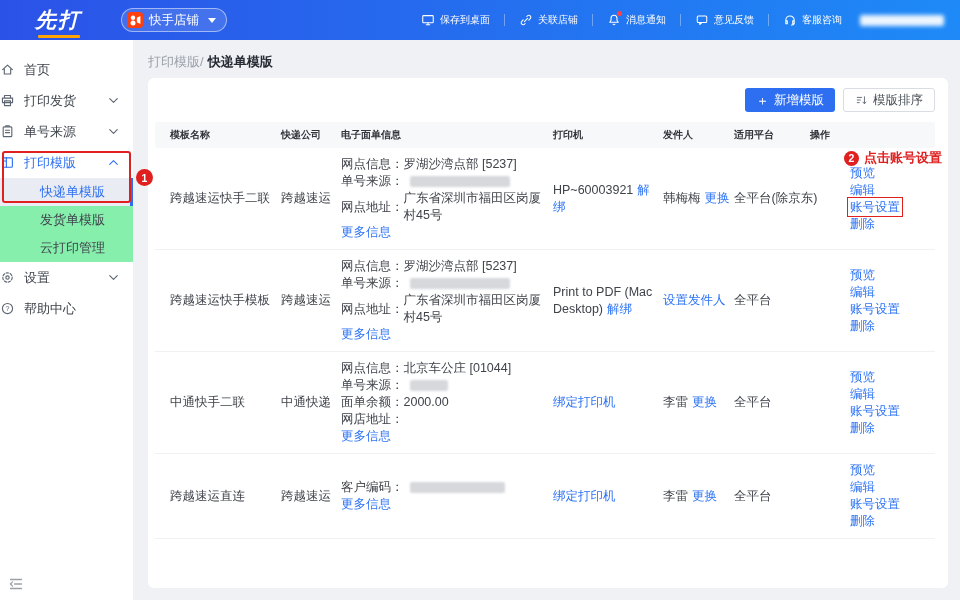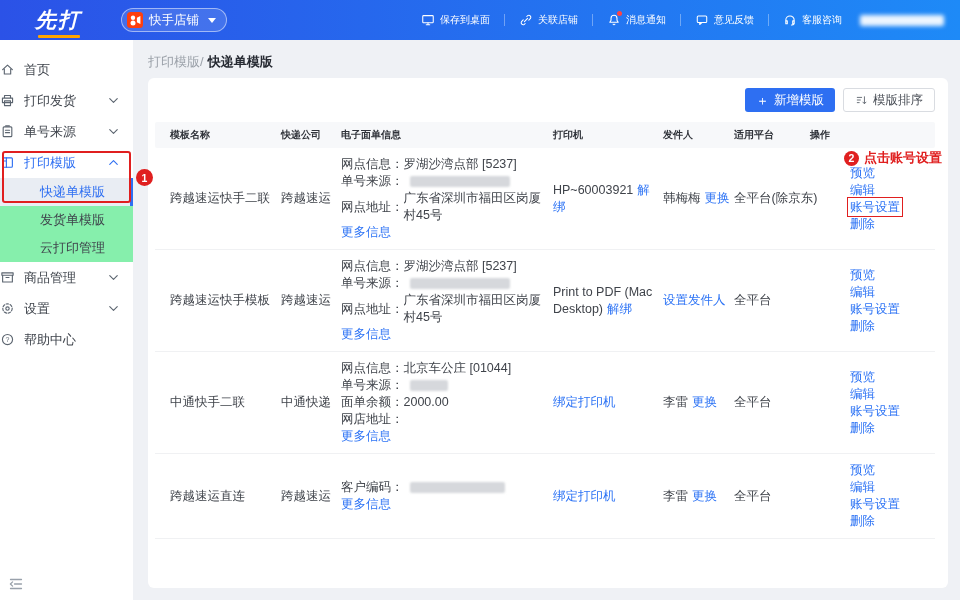--- a/index.html
+++ b/index.html
@@ -213,33 +213,20 @@
           </span>
         </div>
         <div class="side-sub sel">
           <span>快递单模版</span>
         </div>
         <div class="side-sub">
           <span>发货单模版</span>
         </div>
         <div class="side-sub">
           <span>云打印管理</span>
-        </div>
-        <div class="side-item">
-          <span class="ic">
-            <svg viewBox="0 0 16 16" fill="none" stroke="currentColor" stroke-width="1.2" stroke-linecap="round" stroke-linejoin="round">
-              <path d="M2.8 5.6 H13.2 V12.8 H2.8 Z M2 3 h12 v2.6 h-12 Z M6.4 8 h3.2"></path>
-            </svg>
-          </span>
-          <span class="side-label">商品管理</span>
-          <span class="ic chev">
-            <svg viewBox="0 0 16 16" fill="none" stroke="currentColor" stroke-width="1.2" stroke-linecap="round" stroke-linejoin="round">
-              <path d="M4 6 l4 4 4-4"></path>
-            </svg>
-          </span>
         </div>
         <div class="side-item">
           <span class="ic">
             <svg viewBox="0 0 16 16" fill="none" stroke="currentColor" stroke-width="1.2" stroke-linecap="round" stroke-linejoin="round">
               <circle cx="8" cy="8" r="5" stroke-dasharray="2.6 1.7"></circle>
               <circle cx="8" cy="8" r="1.8"></circle>
             </svg>
           </span>
           <span class="side-label">设置</span>
           <span class="ic chev">

